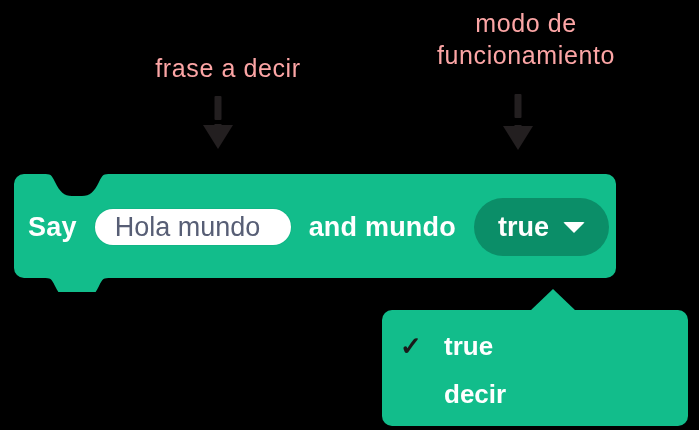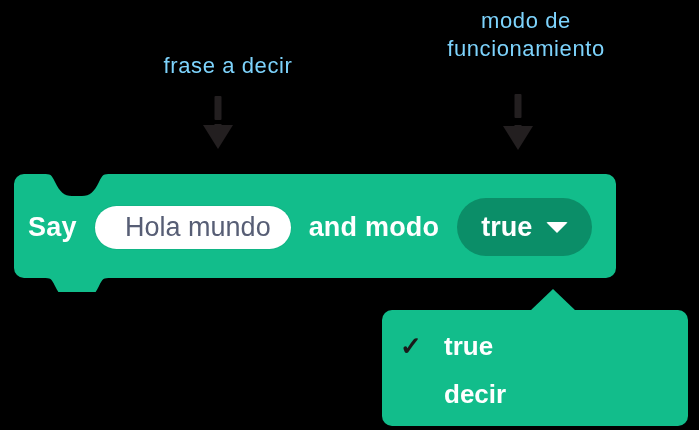--- a/index.html
+++ b/index.html
@@ -12,23 +12,23 @@
     width: 699px;
     height: 430px;
     background: #000000;
     overflow: hidden;
     font-family: "Liberation Sans", sans-serif;
   }
 
   
   .annotation {
     position: absolute;
-    color: #7dd3fc;
-    font-family: "Liberation Sans", sans-serif;
-    font-size: 22px;
+    color: #fca5a5;
+    font-family: "Liberation Sans", sans-serif;
+    font-size: 25px;
     font-weight: 400;
     letter-spacing: 0.6px;
     line-height: 1.28;
     text-align: center;
     white-space: pre-line;
     user-select: none;
   }
   #label-phrase {
     left: 108px;
     top: 52px;
@@ -111,25 +111,25 @@
     letter-spacing: 0.2px;
     user-select: none;
     white-space: nowrap;
   }
   #say-label { margin-right: 18px; }
   #andwait-label { margin-left: 18px; margin-right: 18px; }
 
   #text-input {
     background: #ffffff;
     border-radius: 999px;
-    height: 43px;
+    height: 36px;
     min-width: 196px;
     display: flex;
     align-items: center;
-    justify-content: flex-end;
+    justify-content: flex-start;
     padding: 0 20px;
     box-sizing: border-box;
     box-shadow: 0 0 0 1px rgba(0,0,0,0.04);
   }
   #text-input-value {
     color: #575e75;
     font-family: "Liberation Sans", sans-serif;
     font-size: 27px;
     font-weight: 400;
     white-space: nowrap;
@@ -257,21 +257,21 @@
                Z" fill="#12bd8b"></path>
     </svg>
 
     <div id="block-content">
       <span id="say-label" class="block-label">Say</span>
 
       <div id="text-input">
         <span id="text-input-value">Hola mundo</span>
       </div>
 
-      <span id="andwait-label" class="block-label">and modo</span>
+      <span id="andwait-label" class="block-label">and mundo</span>
 
       <div id="mode-dropdown">
         <span id="mode-dropdown-value">true</span>
         <span class="caret"></span>
       </div>
     </div>
   </div>
 
   <div id="dropdown-menu">
     <div id="dropdown-pointer"></div>

